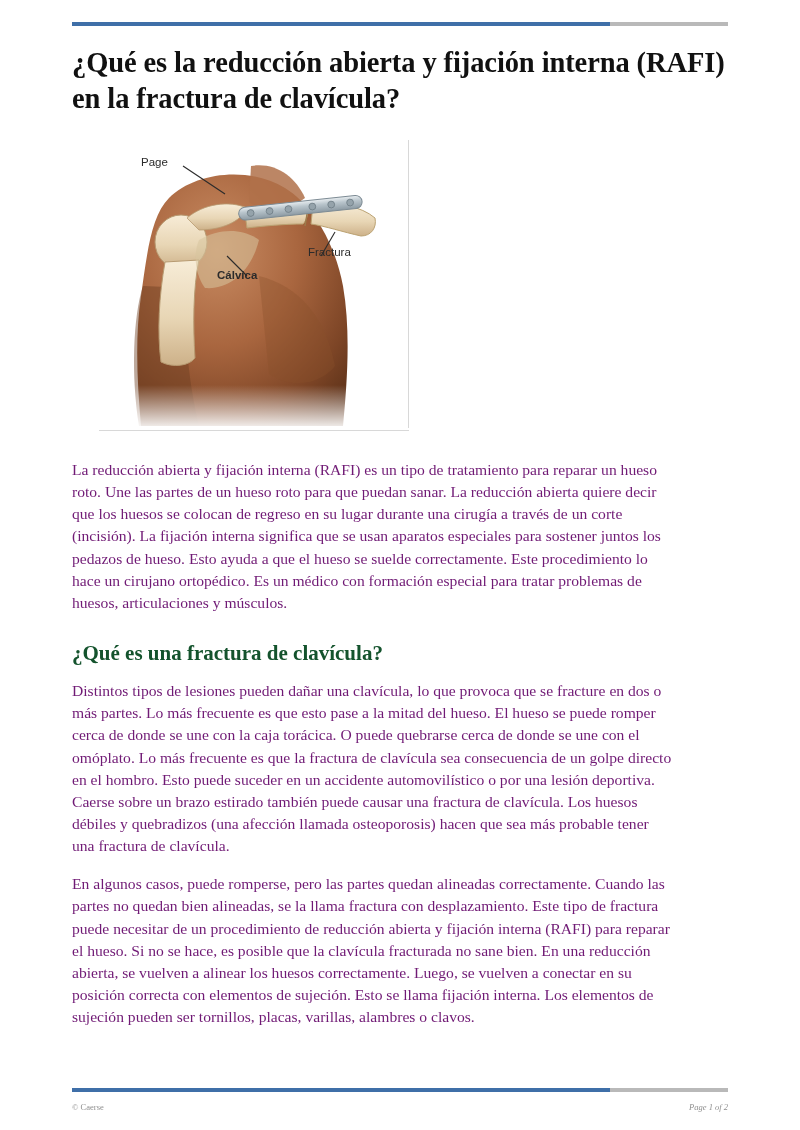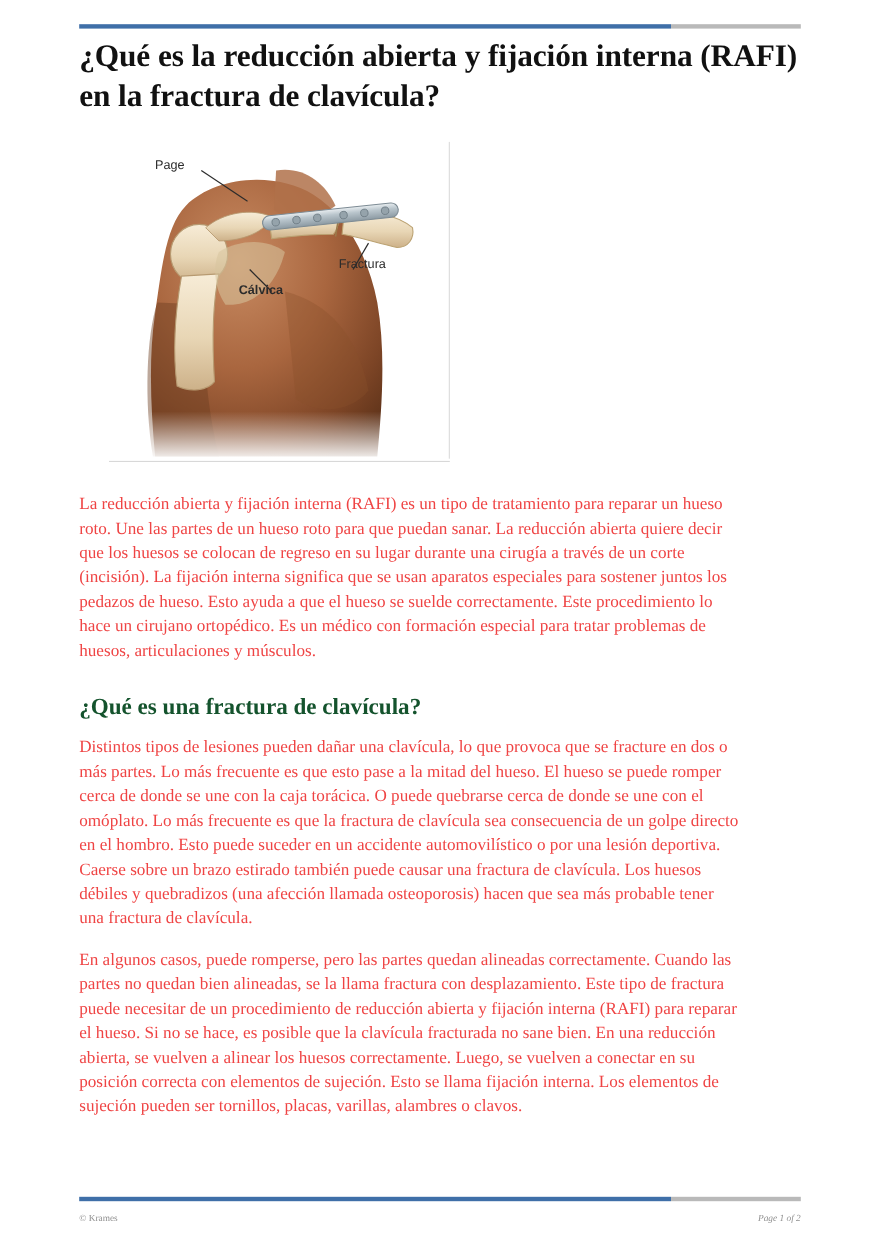--- a/index.html
+++ b/index.html
@@ -13,21 +13,21 @@
     font-family: "Liberation Serif", serif;
     color: #1a1a1a;
     overflow: hidden;
     position: relative;
   }
   .page {
     position: relative;
     width: 800px;
     height: 1130px;
     box-sizing: border-box;
-    padding: 4px 72px;
+    padding: 15px 72px;
   }
   
   .rule {
     position: absolute;
     left: 72px;
     right: 72px;
     height: 4px;
     display: flex;
   }
   .rule-top { top: 22px; }
@@ -97,21 +97,21 @@
   
   .body-col {
     margin-top: 28px;
     width: 612px;
   }
   p.para {
     font-size: 15.6px;
     line-height: 1.42;
     margin: 0 12px 16px 0;
     text-align: left;
-    color: #ef4444;
+    color: #701a75;
   }
   h2.sec-head {
     font-size: 21px;
     font-weight: bold;
     margin: 26px 0 14px 0;
     line-height: 1.25;
     color: #14532d;
   }
   
   .footer {
@@ -230,17 +230,17 @@
     <p class="para">Distintos tipos de lesiones pueden dañar una clavícula, lo que provoca que se fracture en dos o más partes. Lo más frecuente es que esto pase a la mitad del hueso. El hueso se puede romper cerca de donde se une con la caja torácica. O puede quebrarse cerca de donde se une con el omóplato. Lo más frecuente es que la fractura de clavícula sea consecuencia de un golpe directo en el hombro. Esto puede suceder en un accidente automovilístico o por una lesión deportiva. Caerse sobre un brazo estirado también puede causar una fractura de clavícula. Los huesos débiles y quebradizos (una afección llamada osteoporosis) hacen que sea más probable tener una fractura de clavícula.</p>
     <p class="para">En algunos casos, puede romperse, pero las partes quedan alineadas correctamente. Cuando las partes no quedan bien alineadas, se la llama fractura con desplazamiento. Este tipo de fractura puede necesitar de un procedimiento de reducción abierta y fijación interna (RAFI) para reparar el hueso. Si no se hace, es posible que la clavícula fracturada no sane bien. En una reducción abierta, se vuelven a alinear los huesos correctamente. Luego, se vuelven a conectar en su posición correcta con elementos de sujeción. Esto se llama fijación interna. Los elementos de sujeción pueden ser tornillos, placas, varillas, alambres o clavos.</p>
   </div>
 
   <div class="rule rule-bottom">
     <div class="seg-blue"></div>
     <div class="seg-gray"></div>
   </div>
 
   <div class="footer">
-    <span class="copy">© Krames</span>
+    <span class="copy">© Caerse</span>
     <span>Page 1 of 2</span>
   </div>
 
 </div>
 
 </body></html>

